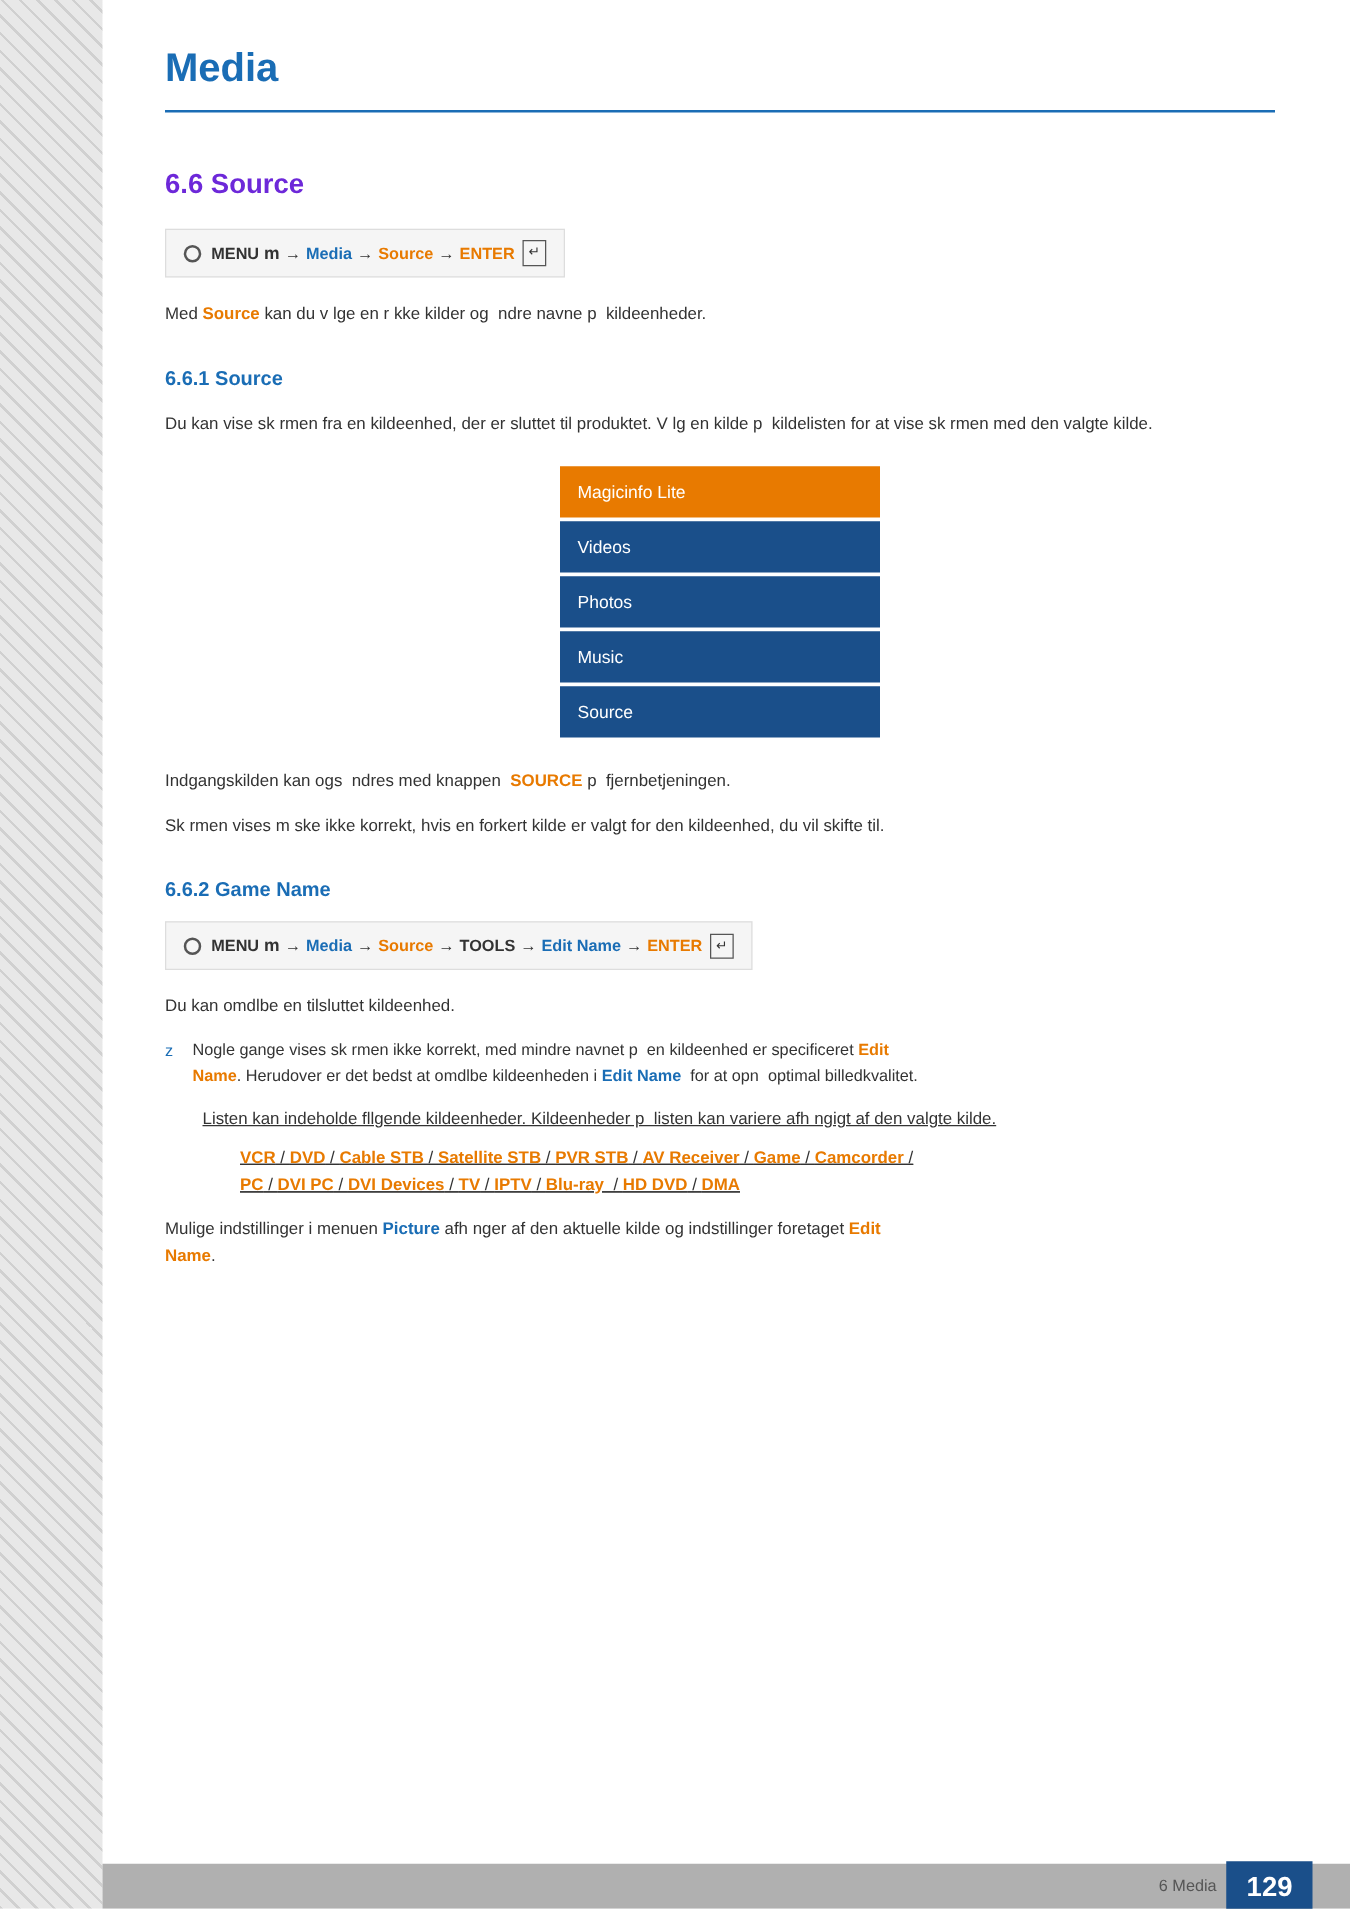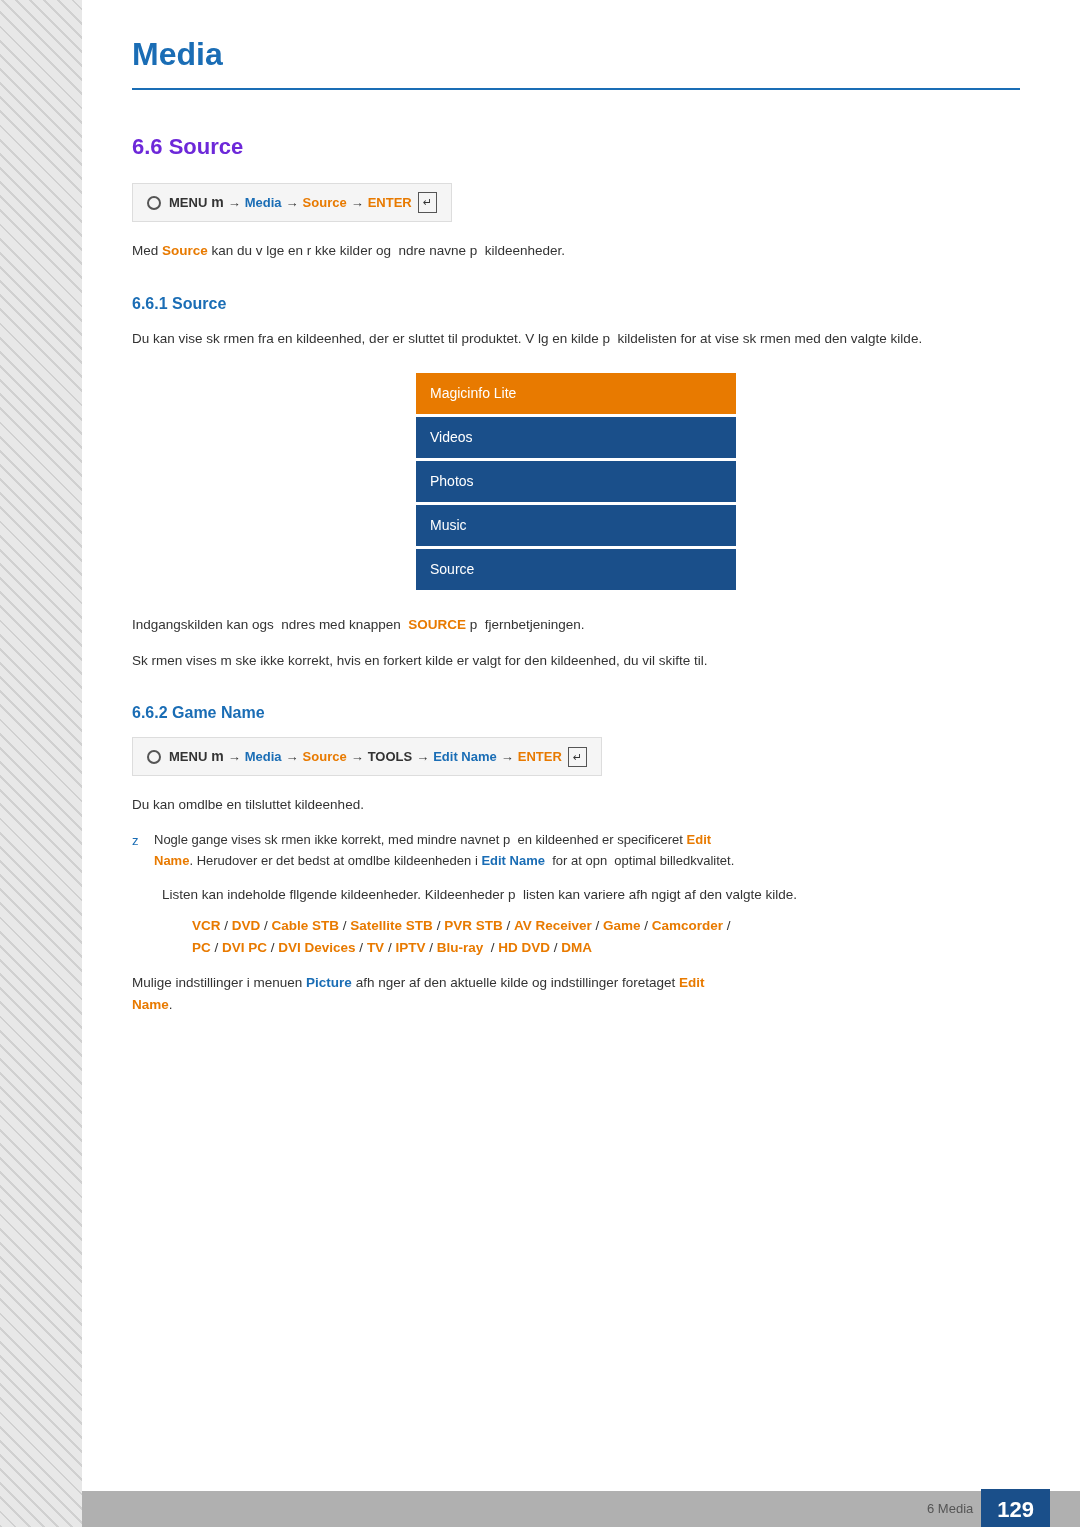--- a/index.html
+++ b/index.html
@@ -111,21 +111,21 @@
       font-size: 13.5px;
       color: #333;
       margin-bottom: 14px;
       line-height: 1.6;
     }
     .highlight-orange { color: #e87a00; font-weight: bold; }
     .highlight-blue { color: #1a6db5; font-weight: bold; }
     
     .menu-list-container {
       margin: 24px auto;
-      width: 320px;
+      width: 256px;
     }
     .menu-list-item {
       background: #1a4f8a;
       color: #fff;
       padding: 10px 14px;
       margin-bottom: 3px;
       font-size: 14px;
       font-weight: normal;
     }
     .menu-list-item.highlighted {
@@ -146,20 +146,21 @@
     }
     .note-text {
       font-size: 13px;
       color: #333;
       line-height: 1.6;
     }
     
     .indented {
       margin-left: 30px;
       margin-bottom: 12px;
+      text-decoration: underline;
     }
     
     .page-footer {
       position: absolute;
       bottom: 0;
       right: 0;
       left: 82px;
       height: 36px;
       background: #b0b0b0;
       display: flex;

